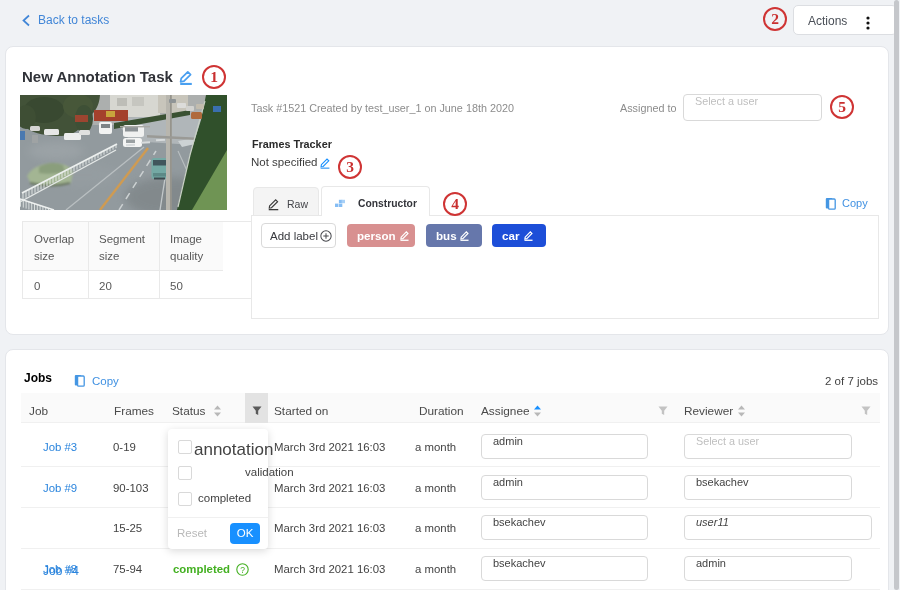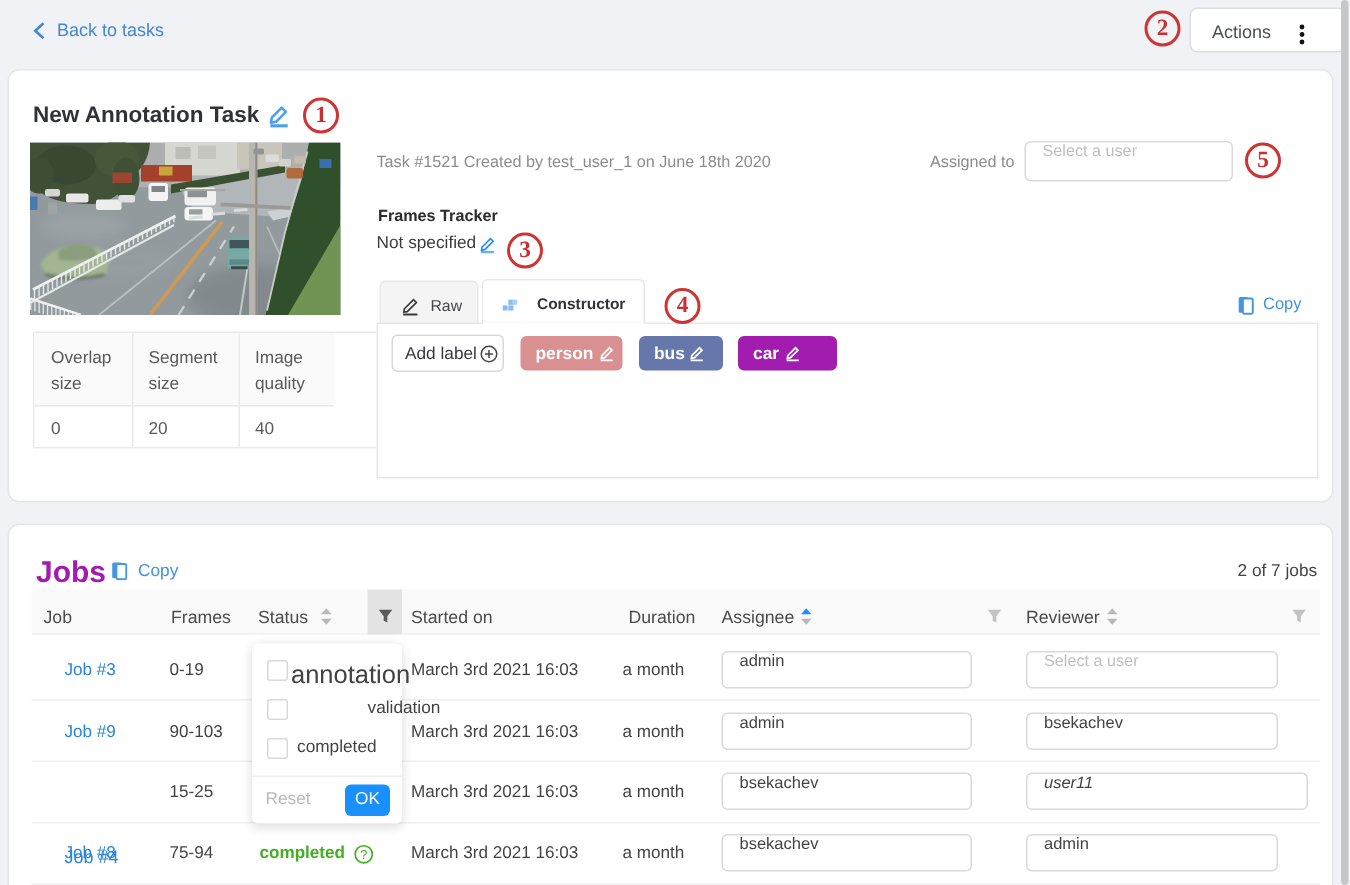--- a/index.html
+++ b/index.html
@@ -167,21 +167,21 @@
 
 <div class="abs" style="left:22px; top:221px; width:238px; height:78px; border:1px solid #e9e9e9; background:#fff;text-decoration:underline;">
   <div class="abs" style="left:0; top:0; width:200px; height:49px; background:#fafafa; border-bottom:1px solid #e9e9e9;"></div>
   <div class="abs" style="left:64.5px; top:0; width:1px; height:76px; background:#e9e9e9;"></div>
   <div class="abs" style="left:135.5px; top:0; width:1px; height:76px; background:#e9e9e9;"></div>
   <div class="abs" style="left:11px; top:9px; font-size:11.5px; color:#595959; line-height:16.5px;">Overlap<br>size</div>
   <div class="abs" style="left:76px; top:9px; font-size:11.5px; color:#595959; line-height:16.5px;">Segment<br>size</div>
   <div class="abs" style="left:147px; top:9px; font-size:11.5px; color:#595959; line-height:16.5px;">Image<br>quality</div>
   <div class="abs" style="left:11px; top:58px; font-size:11.5px; color:#595959;">0</div>
   <div class="abs" style="left:76px; top:58px; font-size:11.5px; color:#595959;">20</div>
-  <div class="abs" style="left:147px; top:58px; font-size:11.5px; color:#595959;">40</div>
+  <div class="abs" style="left:147px; top:58px; font-size:11.5px; color:#595959;">50</div>
 </div>
 
 <div class="abs gray" style="left:251px; top:102px; font-size:10.8px;">Task #1521 Created by test_user_1 on June 18th 2020</div>
 <div class="abs gray" style="left:620px; top:102px; font-size:10.8px;">Assigned to</div>
 <div class="input" style="left:683px; top:94px; width:139px; height:27px;">
     <span class="ph">Select a user</span>
   </div>
 <div class="redc" style="left:830px; top:95px;">5</div>
 
 <div class="abs" style="left:252px; top:138px; font-size:10.8px; font-weight:700; color:#2b2b2b;">Frames Tracker</div>
@@ -235,32 +235,32 @@
     <line x1="2" y1="14" x2="13" y2="14" stroke="#fff" stroke-width="1.8"></line>
   </svg>
 </div>
 <div class="abs" style="left:426px; top:224px; width:56px; height:23px; background:#6677ab; border-radius:4px;">
   <span class="abs" style="left:10px; top:5px; font-size:11.6px; font-weight:700; color:#fff;">bus</span>
   <svg class="abs" style="left:33px; top:6px;" width="11" height="11" viewBox="0 0 15 15">
     <path d="M3 9.6 L10 2.6 L12.2 4.8 L5.2 11.8 L2.6 12.2 Z" fill="none" stroke="#fff" stroke-width="1.6"></path>
     <line x1="2" y1="14" x2="13" y2="14" stroke="#fff" stroke-width="1.8"></line>
   </svg>
 </div>
-<div class="abs" style="left:492px; top:224px; width:66px; height:23px; background:#a21caf; border-radius:4px;">
+<div class="abs" style="left:492px; top:224px; width:54px; height:23px; background:#1d4ed8; border-radius:4px;">
   <span class="abs" style="left:10px; top:5px; font-size:11.6px; font-weight:700; color:#fff;">car</span>
   <svg class="abs" style="left:31px; top:6px;" width="11" height="11" viewBox="0 0 15 15">
     <path d="M3 9.6 L10 2.6 L12.2 4.8 L5.2 11.8 L2.6 12.2 Z" fill="none" stroke="#fff" stroke-width="1.6"></path>
     <line x1="2" y1="14" x2="13" y2="14" stroke="#fff" stroke-width="1.8"></line>
   </svg>
 </div>
 <div class="redc" style="left:443px; top:192px;">4</div>
 
 <div class="card" style="left:5px; top:349px; width:884px; height:260px; border-radius:8px 8px 0 0;"></div>
 
-<div class="abs" style="left:24px; top:371px; font-size:20px; font-weight:700; color:#a21caf;">Jobs</div>
+<div class="abs" style="left:24px; top:371px; font-size:12px; font-weight:700; color:#000000;">Jobs</div>
 <svg class="abs" style="left:74px; top:374px;" width="11" height="13" viewBox="0 0 11 13">
   <rect x="0.8" y="1" width="6.5" height="10.5" rx="1" fill="#4596e3"></rect>
   <rect x="3.6" y="2" width="6.6" height="10.2" rx="1" fill="#fff" stroke="#4596e3" stroke-width="1.3"></rect>
 </svg>
 <div class="abs" style="left:92px; top:375px; font-size:11.5px; color:#4091e2;">Copy</div>
 <div class="abs" style="left:825px; top:375px; font-size:11.5px; color:#434343;">2 of 7 jobs</div>
 
 <div class="abs" style="left:21px; top:393px; width:859px; height:30px; background:#fafafa; border-bottom:1px solid #f0f0f0;"></div>
 <div class="abs" style="left:245px; top:393px; width:23px; height:30px; background:#e3e3e3;"></div>
 <div class="abs hdr" style="left:29px;  top:404px;">Job</div>

